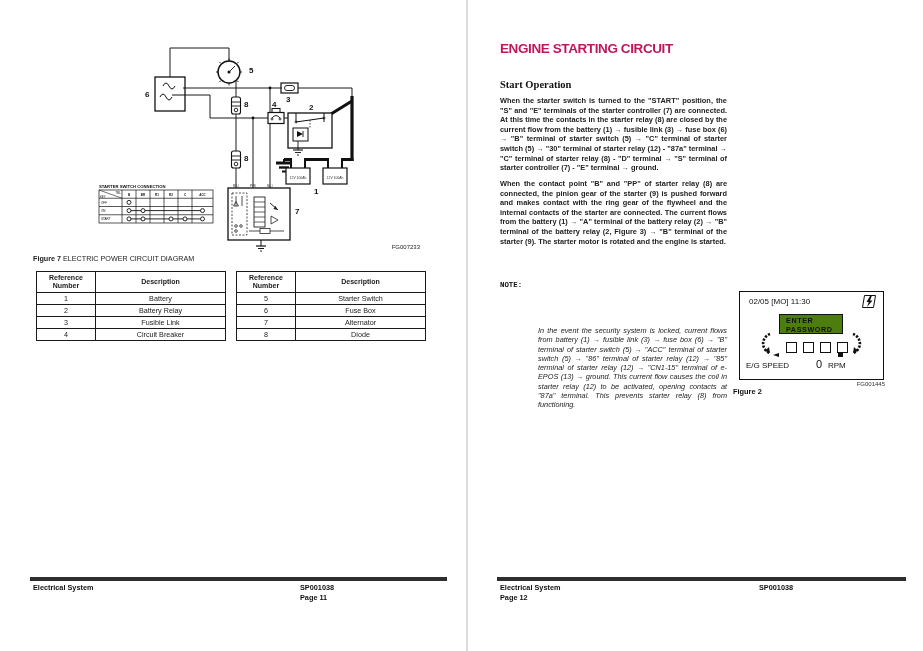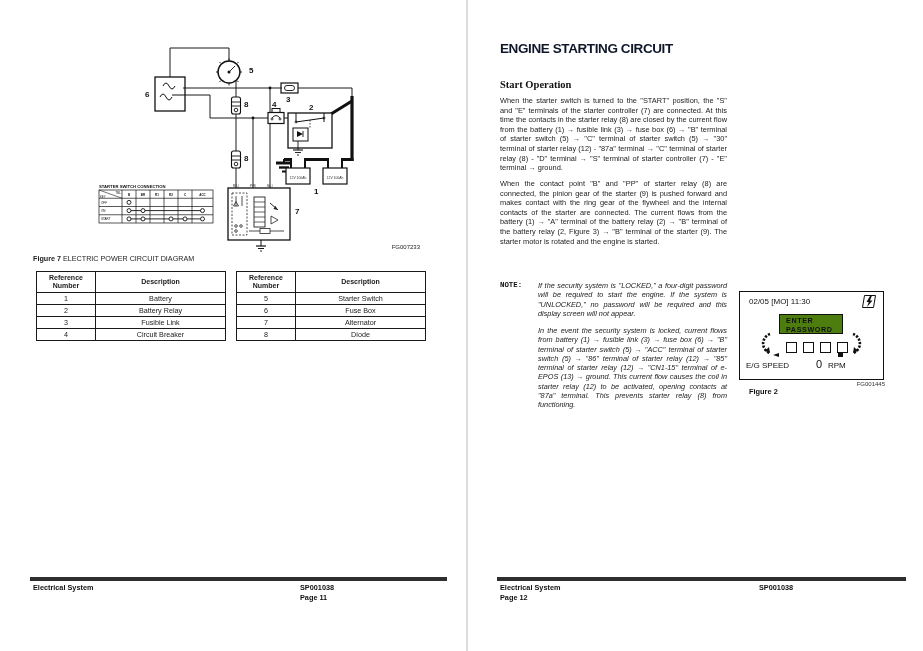--- a/index.html
+++ b/index.html
@@ -2,41 +2,41 @@
 <html><head>
 <meta charset="utf-8">
 <style>
   html,body{margin:0;padding:0;background:#fff;}
   .canvas{position:relative;width:923px;height:651px;background:#fff;overflow:hidden;
           font-family:"Liberation Sans",sans-serif;color:#1a1a1a;}
   .abs{position:absolute;}
   .page-divider{position:absolute;left:466px;top:0;width:2px;height:651px;background:#dcdcdc;}
 
   
-  .h1{font-size:13.5px;font-weight:bold;letter-spacing:-0.4px;color:#0f172a;}
+  .h1{font-size:13.5px;font-weight:bold;letter-spacing:-0.4px;color:#be185d;}
   .h2{font-size:10.5px;font-weight:bold;color:#111;}
-  .body-par{width:227px;font-size:7.4px;line-height:9.6px;text-align:justify;color:#222;}
+  .body-par{width:227px;font-size:7.4px;line-height:9.6px;text-align:justify;color:#222;font-weight:bold;}
   .note-label{font-size:7.4px;font-weight:bold;color:#111;}
   .note-par{width:189px;font-size:7.3px;line-height:9.3px;text-align:justify;font-style:italic;color:#222;}
 
   
   .fig2-box{width:145px;height:89px;border:1.6px solid #111;background:#fff;box-sizing:border-box;}
   .fig2-status{position:absolute;left:9px;top:5px;font-size:8px;color:#111;}
   .fig2-gray{position:absolute;left:39px;top:22px;width:64px;height:20px;background:#4d7c0f;
              border:1px solid #111;box-sizing:border-box;font-size:7.2px;font-weight:bold;
              line-height:9.2px;padding:1px 0 0 6px;letter-spacing:0.6px;color:#111;}
   .pw-square{position:absolute;top:50px;width:11px;height:11px;border:1.4px solid #111;background:#fff;box-sizing:border-box;}
   .mark-tri{position:absolute;left:33px;top:61px;width:0;height:0;
             border-top:2.5px solid transparent;border-bottom:2.5px solid transparent;border-right:6px solid #111;}
   .mark-sq{position:absolute;left:98px;top:61px;width:5px;height:4px;background:#111;}
   .fig2-espeed{position:absolute;left:6px;top:69px;font-size:8px;color:#111;}
   .fig2-zero{position:absolute;left:76px;top:66px;font-size:11px;color:#111;}
   .fig2-rpm{position:absolute;left:88px;top:69px;font-size:8px;color:#111;}
   .figcode{font-size:6px;color:#333;}
-  .figcaption-bold{font-size:7.4px;font-weight:bold;color:#111;margin-left:16px;}
+  .figcaption-bold{font-size:7.4px;font-weight:bold;color:#111;}
 
   
   .cap{font-size:7.2px;color:#222;}
   .cap b{font-weight:bold;}
   table.ref{border-collapse:collapse;border:1.5px solid #1a1a1a;background:#fff;}
   table.ref th,table.ref td{border:1px solid #1a1a1a;text-align:center;vertical-align:middle;padding:0 2px;}
   table.ref th{font-size:7px;font-weight:bold;height:20px;line-height:8.5px;}
   table.ref td{font-size:7.2px;height:11px;}
   .col-num{width:54px;} .col-desc{width:125px;}
 
@@ -284,21 +284,20 @@
 
   <div class="abs" style="left:468px;top:0;width:455px;height:651px;">
 
     <div class="abs h1" style="left:32px;top:41px;">ENGINE STARTING CIRCUIT</div>
     <div class="abs h2" style="left:32px;top:79px;font-family:Liberation Serif, serif;">Start Operation</div>
 
     <div class="abs body-par" style="left:32px;top:96px;">When the starter switch is turned to the "START" position, the "S" and "E" terminals of the starter controller (7) are connected. At this time the contacts in the starter relay (8) are closed by the current flow from the battery (1) → fusible link (3) → fuse box (6) → "B" terminal of starter switch (5) → "C" terminal of starter switch (5) → "30" terminal of starter relay (12) - "87a" terminal → "C" terminal of starter relay (8) - "D" terminal → "S" terminal of starter controller (7) - "E" terminal → ground.</div>
     <div class="abs body-par" style="left:32px;top:179px;">When the contact point "B" and "PP" of starter relay (8) are connected, the pinion gear of the starter (9) is pushed forward and makes contact with the ring gear of the flywheel and the internal contacts of the starter are connected. The current flows from the battery (1) → "A" terminal of the battery relay (2) → "B" terminal of the battery relay (2, Figure 3) → "B" terminal of the starter (9). The starter motor is rotated and the engine is started.</div>
 
     <div class="abs note-label" style="left:32px;top:281px;font-family:Liberation Mono, monospace;">NOTE:</div>
-    <div class="abs note-par" style="left:70px;top:281px;">If the security system is "LOCKED," a four-digit password will be required to start the engine. If the system is "UNLOCKED," no password will be required and this display screen will not appear.</div>
     <div class="abs note-par" style="left:70px;top:326px;">In the event the security system is locked, current flows from battery (1) → fusible link (3) → fuse box (6) → "B" terminal of starter switch (5) → "ACC" terminal of starter switch (5) → "86" terminal of starter relay (12) → "85" terminal of starter relay (12) → "CN1-15" terminal of e-EPOS (13) → ground. This current flow causes the coil in starter relay (12) to be activated, opening contacts at "87a" terminal. This prevents starter relay (8) from functioning.</div>
 
     <div class="abs fig2-box" style="left:271px;top:291px;">
       <div class="fig2-status">02/05 [MO] 11:30</div>
       <svg class="abs" style="left:122px;top:3px;" width="14" height="13" viewBox="0 0 14 13">
         <polygon points="2.5,0.5 13.5,0.5 11.5,12.5 0.5,12.5" fill="none" stroke="#111" stroke-width="1"></polygon>
         <polygon points="8,1 4.5,7 6.8,7 5,12 10.5,5.5 8,5.5 9.8,1" fill="#111"></polygon>
       </svg>
       <div class="fig2-gray">
         <div>ENTER</div>

